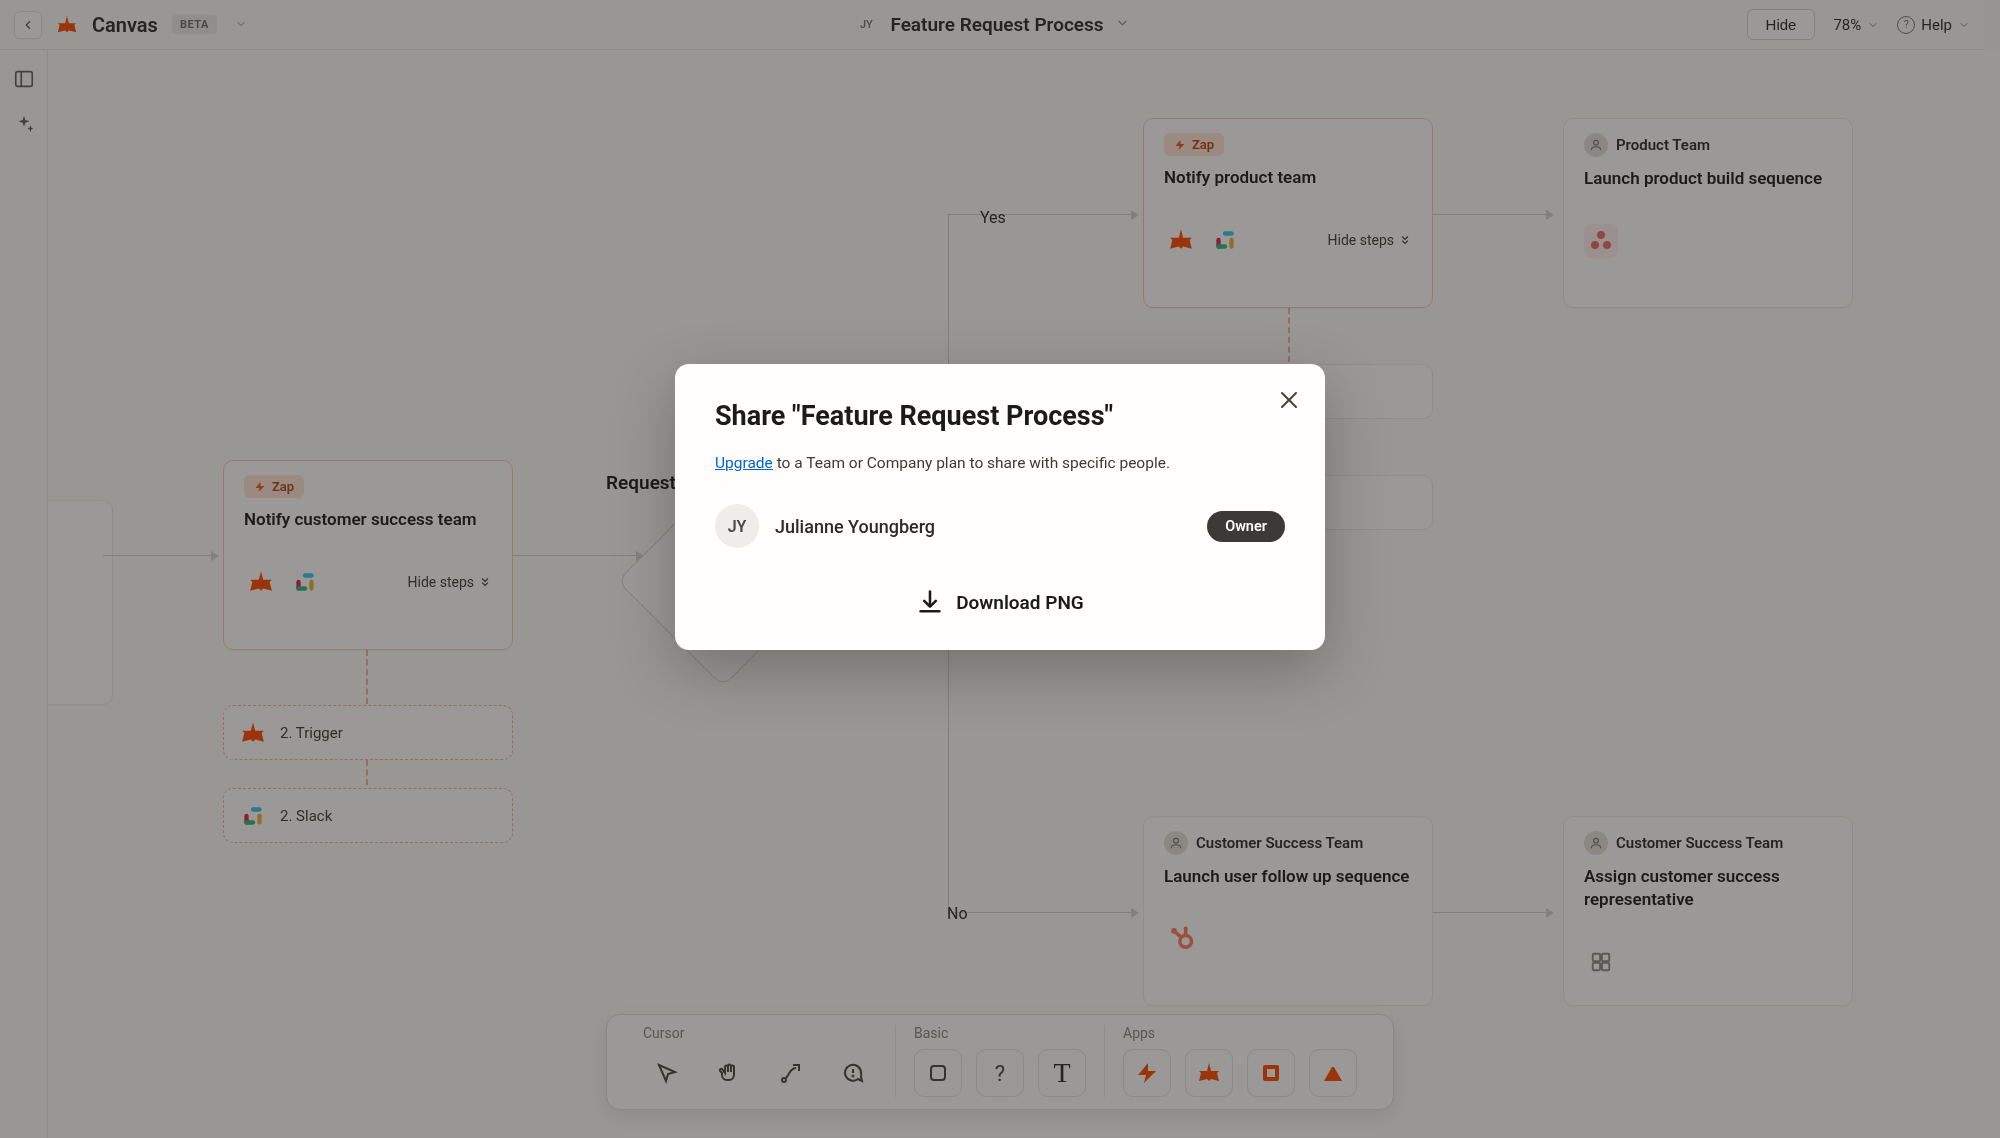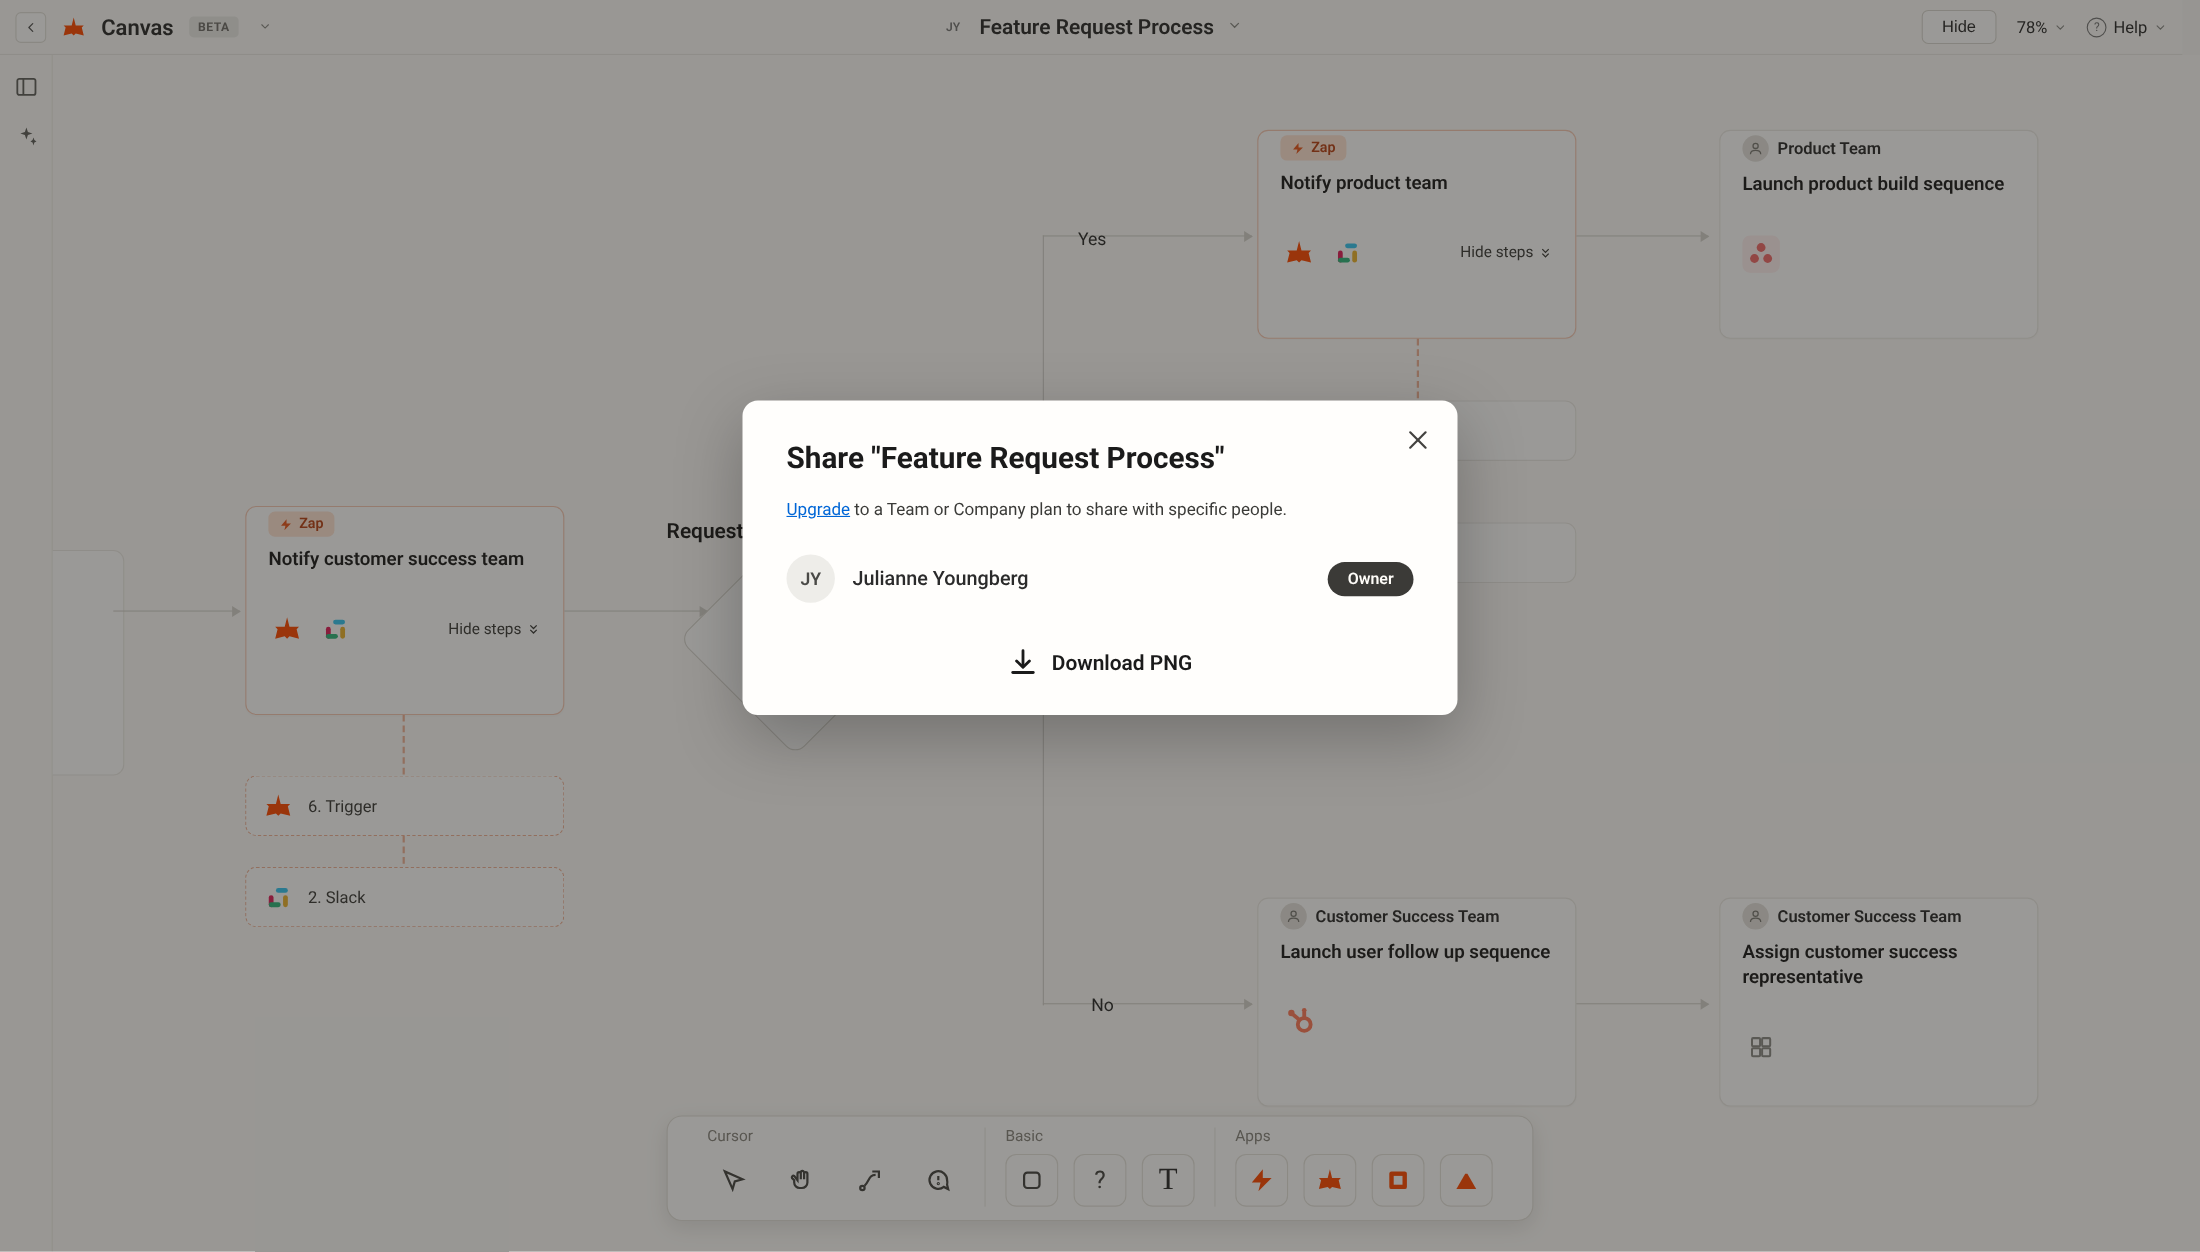--- a/index.html
+++ b/index.html
@@ -33,21 +33,21 @@
   
   .leftrail { position:absolute; top:50px; left:0; width:48px; bottom:0; background:#fdfcfa; border-right:1px solid #eceae5; display:flex; flex-direction:column; align-items:center; padding-top:18px; gap:24px; }
   .rail-icon { width:22px; height:22px; color:#5f5f5b; }
   .rail-icon svg { width:22px; height:22px; stroke:#5f5f5b; fill:none; }
   .rail-ai svg { fill:#5f5f5b; stroke:none; }
 
   
   .canvas { position:absolute; top:50px; left:48px; right:0; bottom:0; background:#fdfcfa; overflow:hidden; }
 
   
-  .card { position:absolute; width:290px; background:#fff; border:1px solid #eceae5; border-radius:10px; padding:4px 20px 18px 20px; box-shadow:0 1px 1px rgba(0,0,0,.02); }
+  .card { position:absolute; width:290px; background:#fff; border:1px solid #eceae5; border-radius:10px; padding:14px 20px 18px 20px; box-shadow:0 1px 1px rgba(0,0,0,.02); }
   .card.zap { border:1px solid #f6c9b5; }
   .card .pill { display:inline-flex; align-items:center; gap:6px; background:#ffe3d3; color:#b84316; font-size:13px; font-weight:600; border-radius:6px; padding:4px 10px; margin-bottom:10px;}
   .card .pill svg{ width:12px;height:12px; fill:#e8571c; }
   .card .pill-neutral { display:inline-flex; align-items:center; gap:8px; margin-bottom:10px; font-size:15px; font-weight:600; color:#2b2b2b;}
   .card .pill-neutral .avatar { width:24px;height:24px;border-radius:50%; background:#e3e1dc; display:flex;align-items:center;justify-content:center;}
   .card .pill-neutral .avatar svg{width:14px;height:14px;stroke:#7a7974;fill:none;}
   .card .title { font-size:17px; font-weight:600; line-height:1.35; color:#1b1b1b; }
   .card .footer { display:flex; align-items:center; justify-content:space-between; margin-top:34px; }
   .app-icons { display:flex; gap:10px; }
   .app-icon { width:34px; height:34px; border-radius:7px; display:flex; align-items:center; justify-content:center; }
@@ -219,21 +219,21 @@
     </div>
   </div>
 
   <div class="vline" style="left:318px; top:600px; height:54px;"></div>
   <div class="step-row" style="left:175px; top:655px;">
     <div class="app-icon zapier">
         <svg viewBox="0 0 24 24">
           <path d="M12 2l2 8h8l-2 2 2 8-8-2-2 2-2-2-8 2 2-8-2-2h8z"></path>
         </svg>
       </div>
-    <span>6. Trigger</span>
+    <span>2. Trigger</span>
   </div>
   <div class="vline" style="left:318px; top:710px; height:54px;"></div>
   <div class="step-row" style="left:175px; top:738px;">
     <div class="app-icon slack">
         <svg viewBox="0 0 24 24">
           <rect x="4" y="10" width="4" height="10" rx="2" fill="#e01e5a"></rect>
           <rect x="10" y="4" width="10" height="4" rx="2" fill="#36c5f0"></rect>
           <rect x="16" y="10" width="4" height="10" rx="2" fill="#ecb22e"></rect>
           <rect x="4" y="16" width="10" height="4" rx="2" fill="#2eb67d"></rect>
         </svg>
@@ -249,21 +249,21 @@
     <div class="diamond"></div>
   </div>
 
   <div class="vline solid" style="left:900px; top:164px; height:330px;"></div>
   <div class="hline" style="left:751px;top:494px;width:149px;"></div>
   <div class="hline arrow" style="left:900px;top:164px;width:190px;"></div>
   <div class="edge-label" style="left:932px;top:158px;">Yes</div>
 
   <div class="vline solid" style="left:900px; top:496px; height:368px;"></div>
   <div class="hline arrow" style="left:900px;top:862px;width:190px;"></div>
-  <div class="edge-label" style="left:944px;top:854px;">No</div>
+  <div class="edge-label" style="left:899px;top:854px;">No</div>
 
   <div class="card zap" style="left:1095px; top:68px; height:190px;">
     <div class="pill">
       <svg viewBox="0 0 24 24">
           <polygon points="13 2 3 14 11 14 9 22 21 10 13 10 13 2"></polygon>
         </svg>
       <span>Zap</span>
     </div>
     <div class="title">Notify product team</div>
     <div class="footer">

